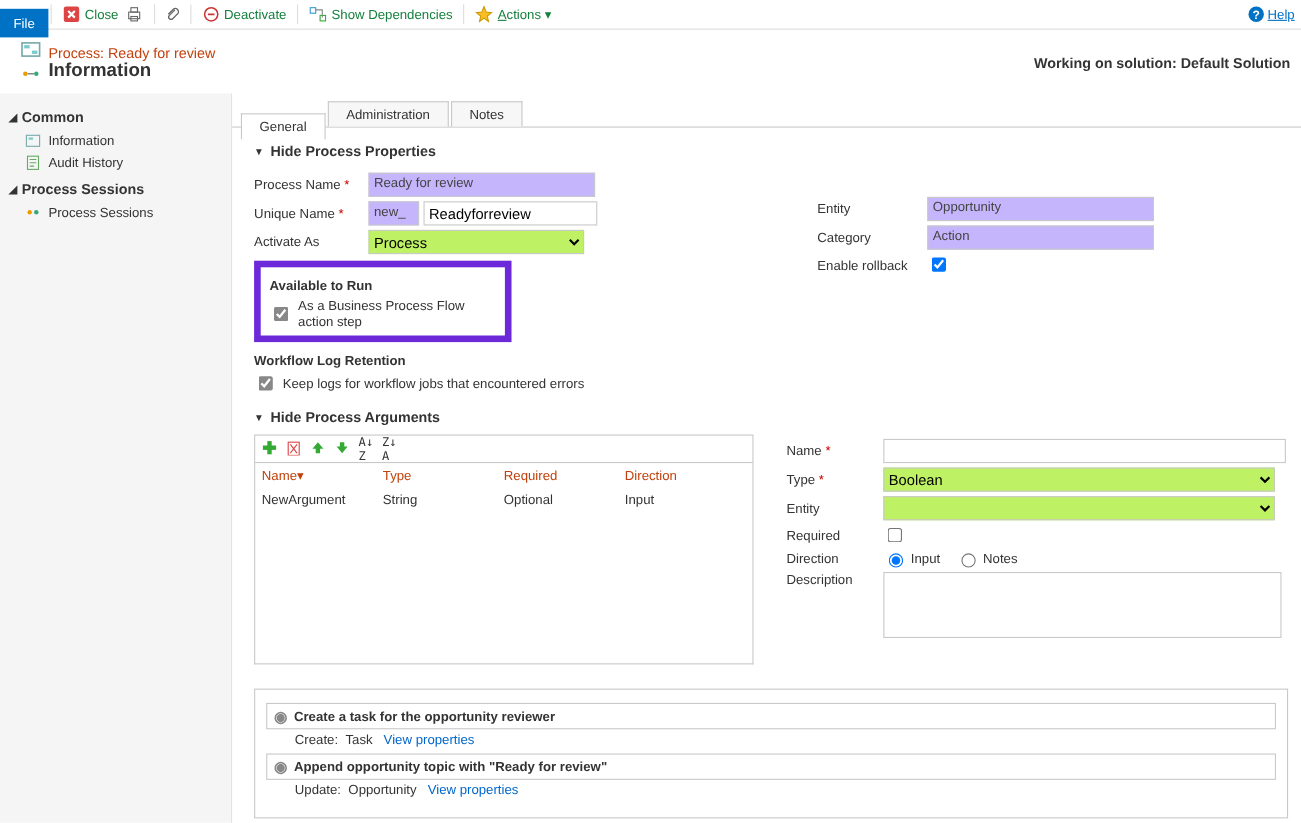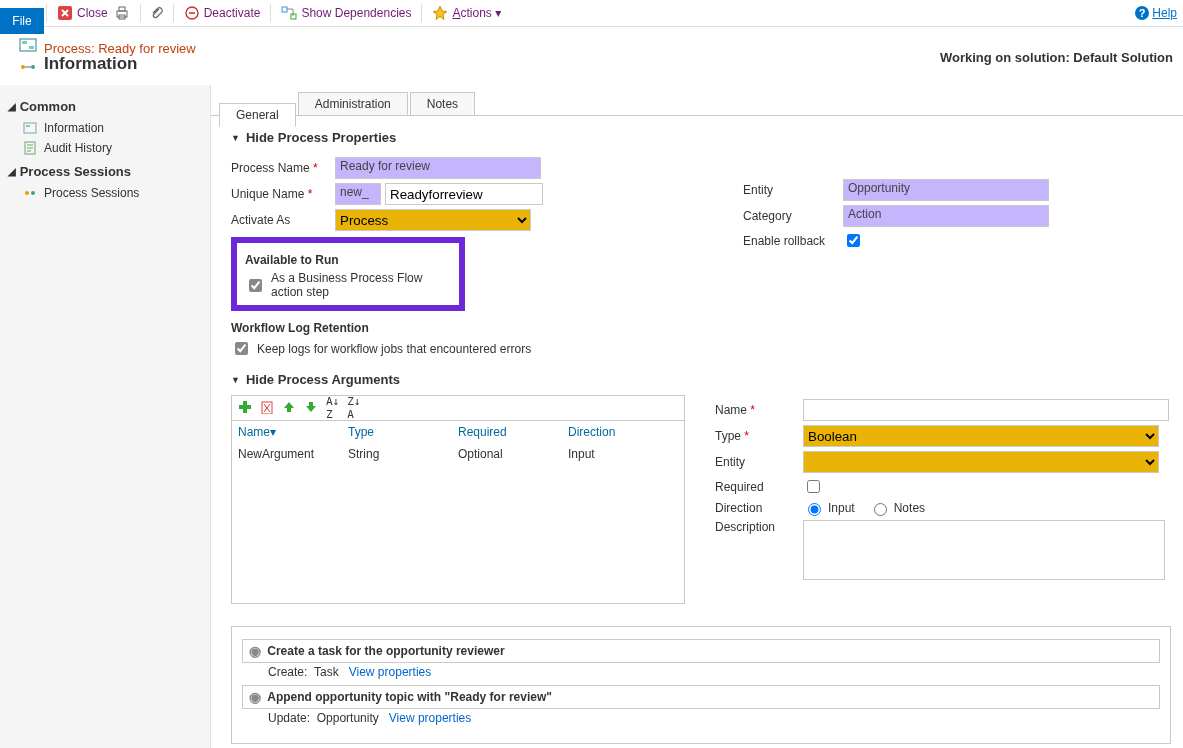--- a/index.html
+++ b/index.html
@@ -3,21 +3,21 @@
 <meta charset="utf-8">
 <style>
 html, body { margin:0; padding:0; font-family:"Segoe UI", Arial, sans-serif; font-size:12px; color:#333; background:#fff; }
 body { width:1183px; height:748px; overflow:hidden; position:relative; }
 
 
 .toolbar { height:26px; background:#fff; border-bottom:1px solid #ddd; display:flex; align-items:center; }
 .file-btn { width:44px; height:26px; background:#0072c6; color:#fff; display:flex; align-items:center; justify-content:center; font-size:12px;margin-top:16px; }
 .tb-group { display:flex; align-items:center; height:100%; padding:0 8px; gap:6px; }
 .tb-sep { width:1px; height:18px; background:#ddd; margin:0 2px; }
-.tb-item { display:flex; align-items:center; gap:4px; color:#701a75; cursor:pointer; }
+.tb-item { display:flex; align-items:center; gap:4px; color:#15803d; cursor:pointer; }
 .icon16 { width:16px; height:16px; display:inline-block; }
 .help-link { position:absolute; right:6px; top:5px; color:#0072c6; display:flex; align-items:center; gap:2px; }
 .help-link span { text-decoration:underline; }
 
 
 .header-strip { display:flex; align-items:center; padding:8px 10px 6px 12px; }
 .hs-icon-wrap { width:32px; display:flex; flex-direction:column; align-items:center; }
 .hs-text {}
 .hs-sub { color:#c2410c; font-size:13px; }
 .hs-main { font-size:17px; font-weight:bold; margin-top:-2px; }
@@ -39,37 +39,37 @@
 
 .pad { padding:10px 12px 0 20px; }
 .sect-title { font-weight:bold; font-size:13px; display:flex; align-items:center; gap:6px; margin:4px 0 8px 0; }
 .sect-title .tri { font-size:9px; }
 
 .form-row { display:flex; align-items:center; margin:4px 0; }
 .lbl { width:104px; color:#333; }
 .lbl.req::after { content:" *"; color:#c00; }
 .in-ro { background:#c4b5fd; border:1px solid #c9c9c9; width:196px; height:18px; padding:1px 4px; color:#444; }
 .in-tx { border:1px solid #c9c9c9; height:18px; padding:1px 4px; }
-.in-sel { border:1px solid #c9c9c9; width:196px; height:22px; background:#eab308; }
+.in-sel { border:1px solid #c9c9c9; width:196px; height:22px; background:#bef264; }
 .two-col { display:flex; gap:60px; }
 .two-col .col { }
 .rcol .lbl { width:100px; }
 .rcol .in-ro { width:196px; }
 
 .highlight-box { border:6px solid #6d28d9; padding:4px 8px 6px 8px; width:206px; margin-top:6px; }
 .sect-h { font-weight:bold; font-size:12px; margin:6px 0 4px 0; }
 .chk-row { display:flex; align-items:center; gap:6px; color:#333; }
 .chk-row input { accent-color:#888; }
 
 
 .arg-wrap { display:flex; gap:30px; margin-top:4px; }
 .arg-left { width:454px; }
 .arg-tools { border:1px solid #c9c9c9; background:#fff; height:24px; display:flex; align-items:center; gap:8px; padding:0 6px; }
 .arg-table { border:1px solid #c9c9c9; border-top:none; }
-.arg-head { display:flex; padding:4px 6px; color:#0369a1; }
+.arg-head { display:flex; padding:4px 6px; color:#c2410c; }
 .arg-head >div, .arg-row>div { flex:0 0 110px; }
 .arg-row { display:flex; padding:4px 6px; color:#333; }
 .arg-body { height:160px; overflow:auto; }
 
 .arg-right { }
 .arg-right .form-row .lbl { width:88px; }
 .arg-right .in-tx, .arg-right .in-sel { width:356px; }
 .arg-right textarea { width:356px; height:54px; border:1px solid #c9c9c9; resize:none; }
 
 

